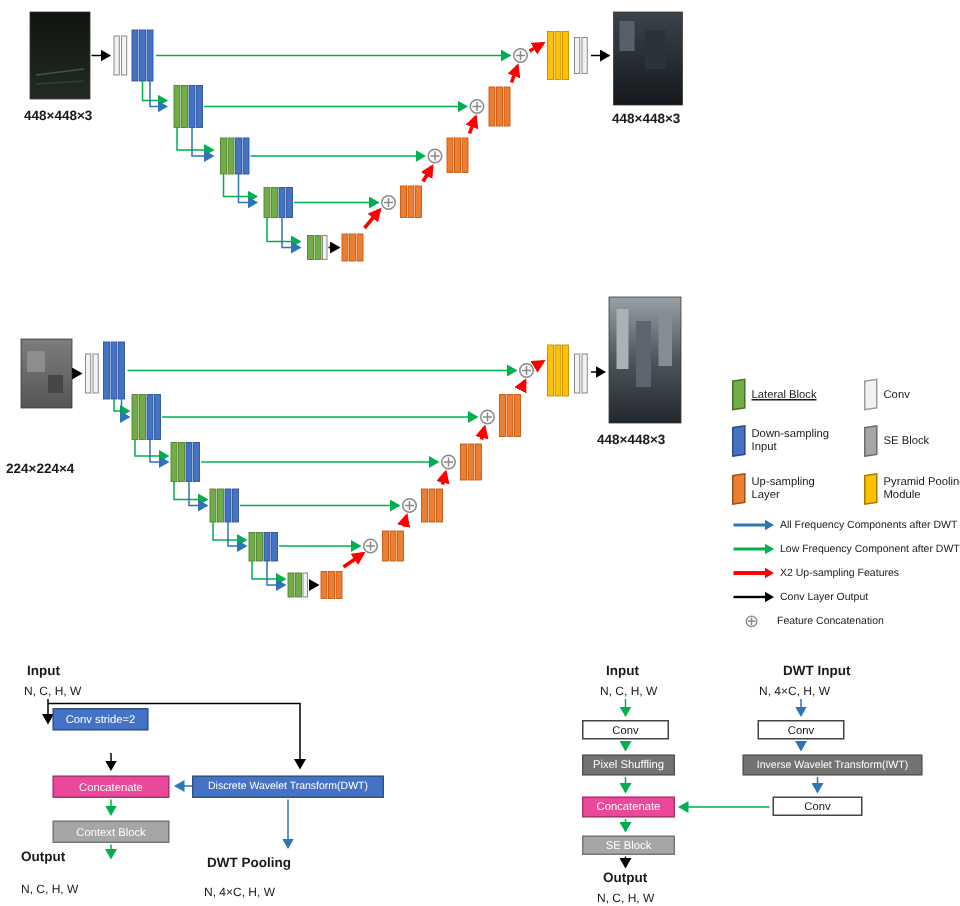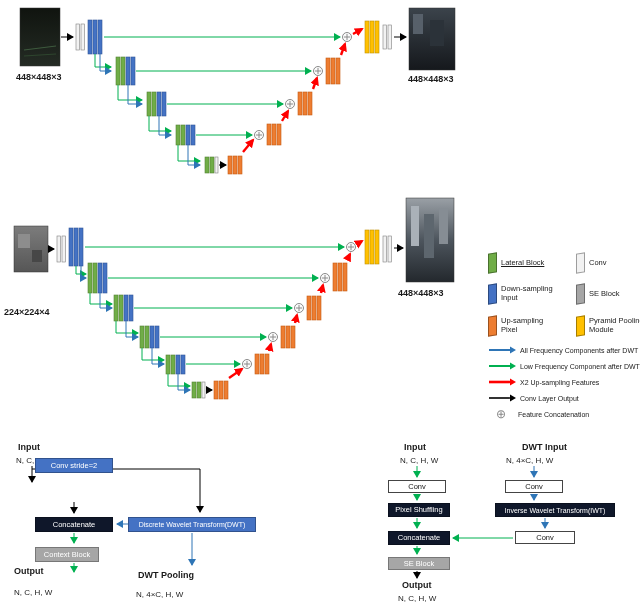--- a/index.html
+++ b/index.html
@@ -25,23 +25,23 @@
   .cc circle { fill:#fbfbfb; stroke:#8a8a8a; stroke-width:1; }
   .cc path { stroke:#8a8a8a; stroke-width:1; fill:none; }
 
   .lbl  { position:absolute; font-size:9px; font-weight:bold; white-space:nowrap; }
   .dims { position:absolute; font-size:8px; white-space:nowrap; }
 
   .flow-box { position:absolute; display:flex; align-items:center; justify-content:center;
               font-size:7.5px; color:#fff; text-align:center; line-height:1;
               border:1px solid rgba(0,0,0,.28); }
   .box-blue   { background:#4472C4; }
-  .box-green  { background:#0f172a; }
+  .box-green  { background:#ec4899; }
   .box-gray   { background:#A6A6A6; }
-  .box-orange { background:#0f172a; }
+  .box-orange { background:#737373; }
   .box-white  { background:#ffffff; color:#111; border:1px solid #444; }
   .fs7 { font-size:7px; }
 
   
   .legend-item { position:absolute; display:flex; align-items:center; gap:4px; }
   .swatch { width:9px; height:20px; transform:skewY(-8deg); border:1px solid rgba(0,0,0,.35); flex:0 0 auto; }
   .sw-green  { background:#70AD47; }
   .sw-white  { background:#F2F2F2; }
   .sw-blue   { background:#4472C4; }
   .sw-gray   { background:#A6A6A6; }
@@ -324,21 +324,21 @@
     <div class="legend-item" style="left:488px; top:284px;">
       <span class="swatch sw-blue"></span>
       <span class="legend-block-label">Down-sampling Input</span>
     </div>
     <div class="legend-item" style="left:576px; top:284px;">
       <span class="swatch sw-gray"></span>
       <span class="legend-block-label">SE Block</span>
     </div>
     <div class="legend-item" style="left:488px; top:316px;">
       <span class="swatch sw-orange"></span>
-      <span class="legend-block-label">Up-sampling Pixel</span>
+      <span class="legend-block-label">Up-sampling Layer</span>
     </div>
     <div class="legend-item" style="left:576px; top:316px;">
       <span class="swatch sw-yellow"></span>
       <span class="legend-block-label">Pyramid Pooling Module</span>
     </div>
 
     <div class="legend-item" style="left:488px; top:346px;">
       <svg width="28" height="8">
           <line x1="1" y1="4" x2="22" y2="4" stroke="#2E75B6" stroke-width="2"></line>
           <polygon points="22,0.5 28,4 22,7.5" fill="#2E75B6"></polygon>
@@ -369,24 +369,24 @@
     <div class="legend-item" style="left:488px; top:408px;">
       <span class="oplus">⊕</span>
       <span class="legend-arrow-label">Feature Concatenation</span>
     </div>
   </div>
 
   <div>
     <div class="lbl" style="left:18px; top:442px;">Input</div>
     <div class="dims" style="left:16px; top:456px;">N, C, H, W</div>
 
-    <div class="flow-box box-blue" style="left:35px; top:458px; width:78px; height:15px;">Conv stride=2</div>
+    <div class="flow-box box-blue" style="left:35px; top:472px; width:64px; height:15px;">Conv stride=2</div>
     <div class="flow-box box-green" style="left:35px; top:517px; width:78px; height:15px;">Concatenate</div>
     <div class="flow-box box-blue fs7" style="left:128px; top:517px; width:128px; height:15px;">Discrete Wavelet Transform(DWT)</div>
-    <div class="flow-box box-gray" style="left:35px; top:547px; width:64px; height:15px;">Context Block</div>
+    <div class="flow-box box-gray" style="left:35px; top:547px; width:78px; height:15px;">Context Block</div>
 
     <div class="lbl" style="left:14px; top:566px;">Output</div>
     <div class="dims" style="left:14px; top:588px;">N, C, H, W</div>
     <div class="lbl" style="left:138px; top:570px;">DWT Pooling</div>
     <div class="dims" style="left:136px; top:590px;">N, 4×C, H, W</div>
   </div>
 
   <div>
     <div class="lbl" style="left:404px; top:442px;">Input</div>
     <div class="dims" style="left:400px; top:456px;">N, C, H, W</div>

